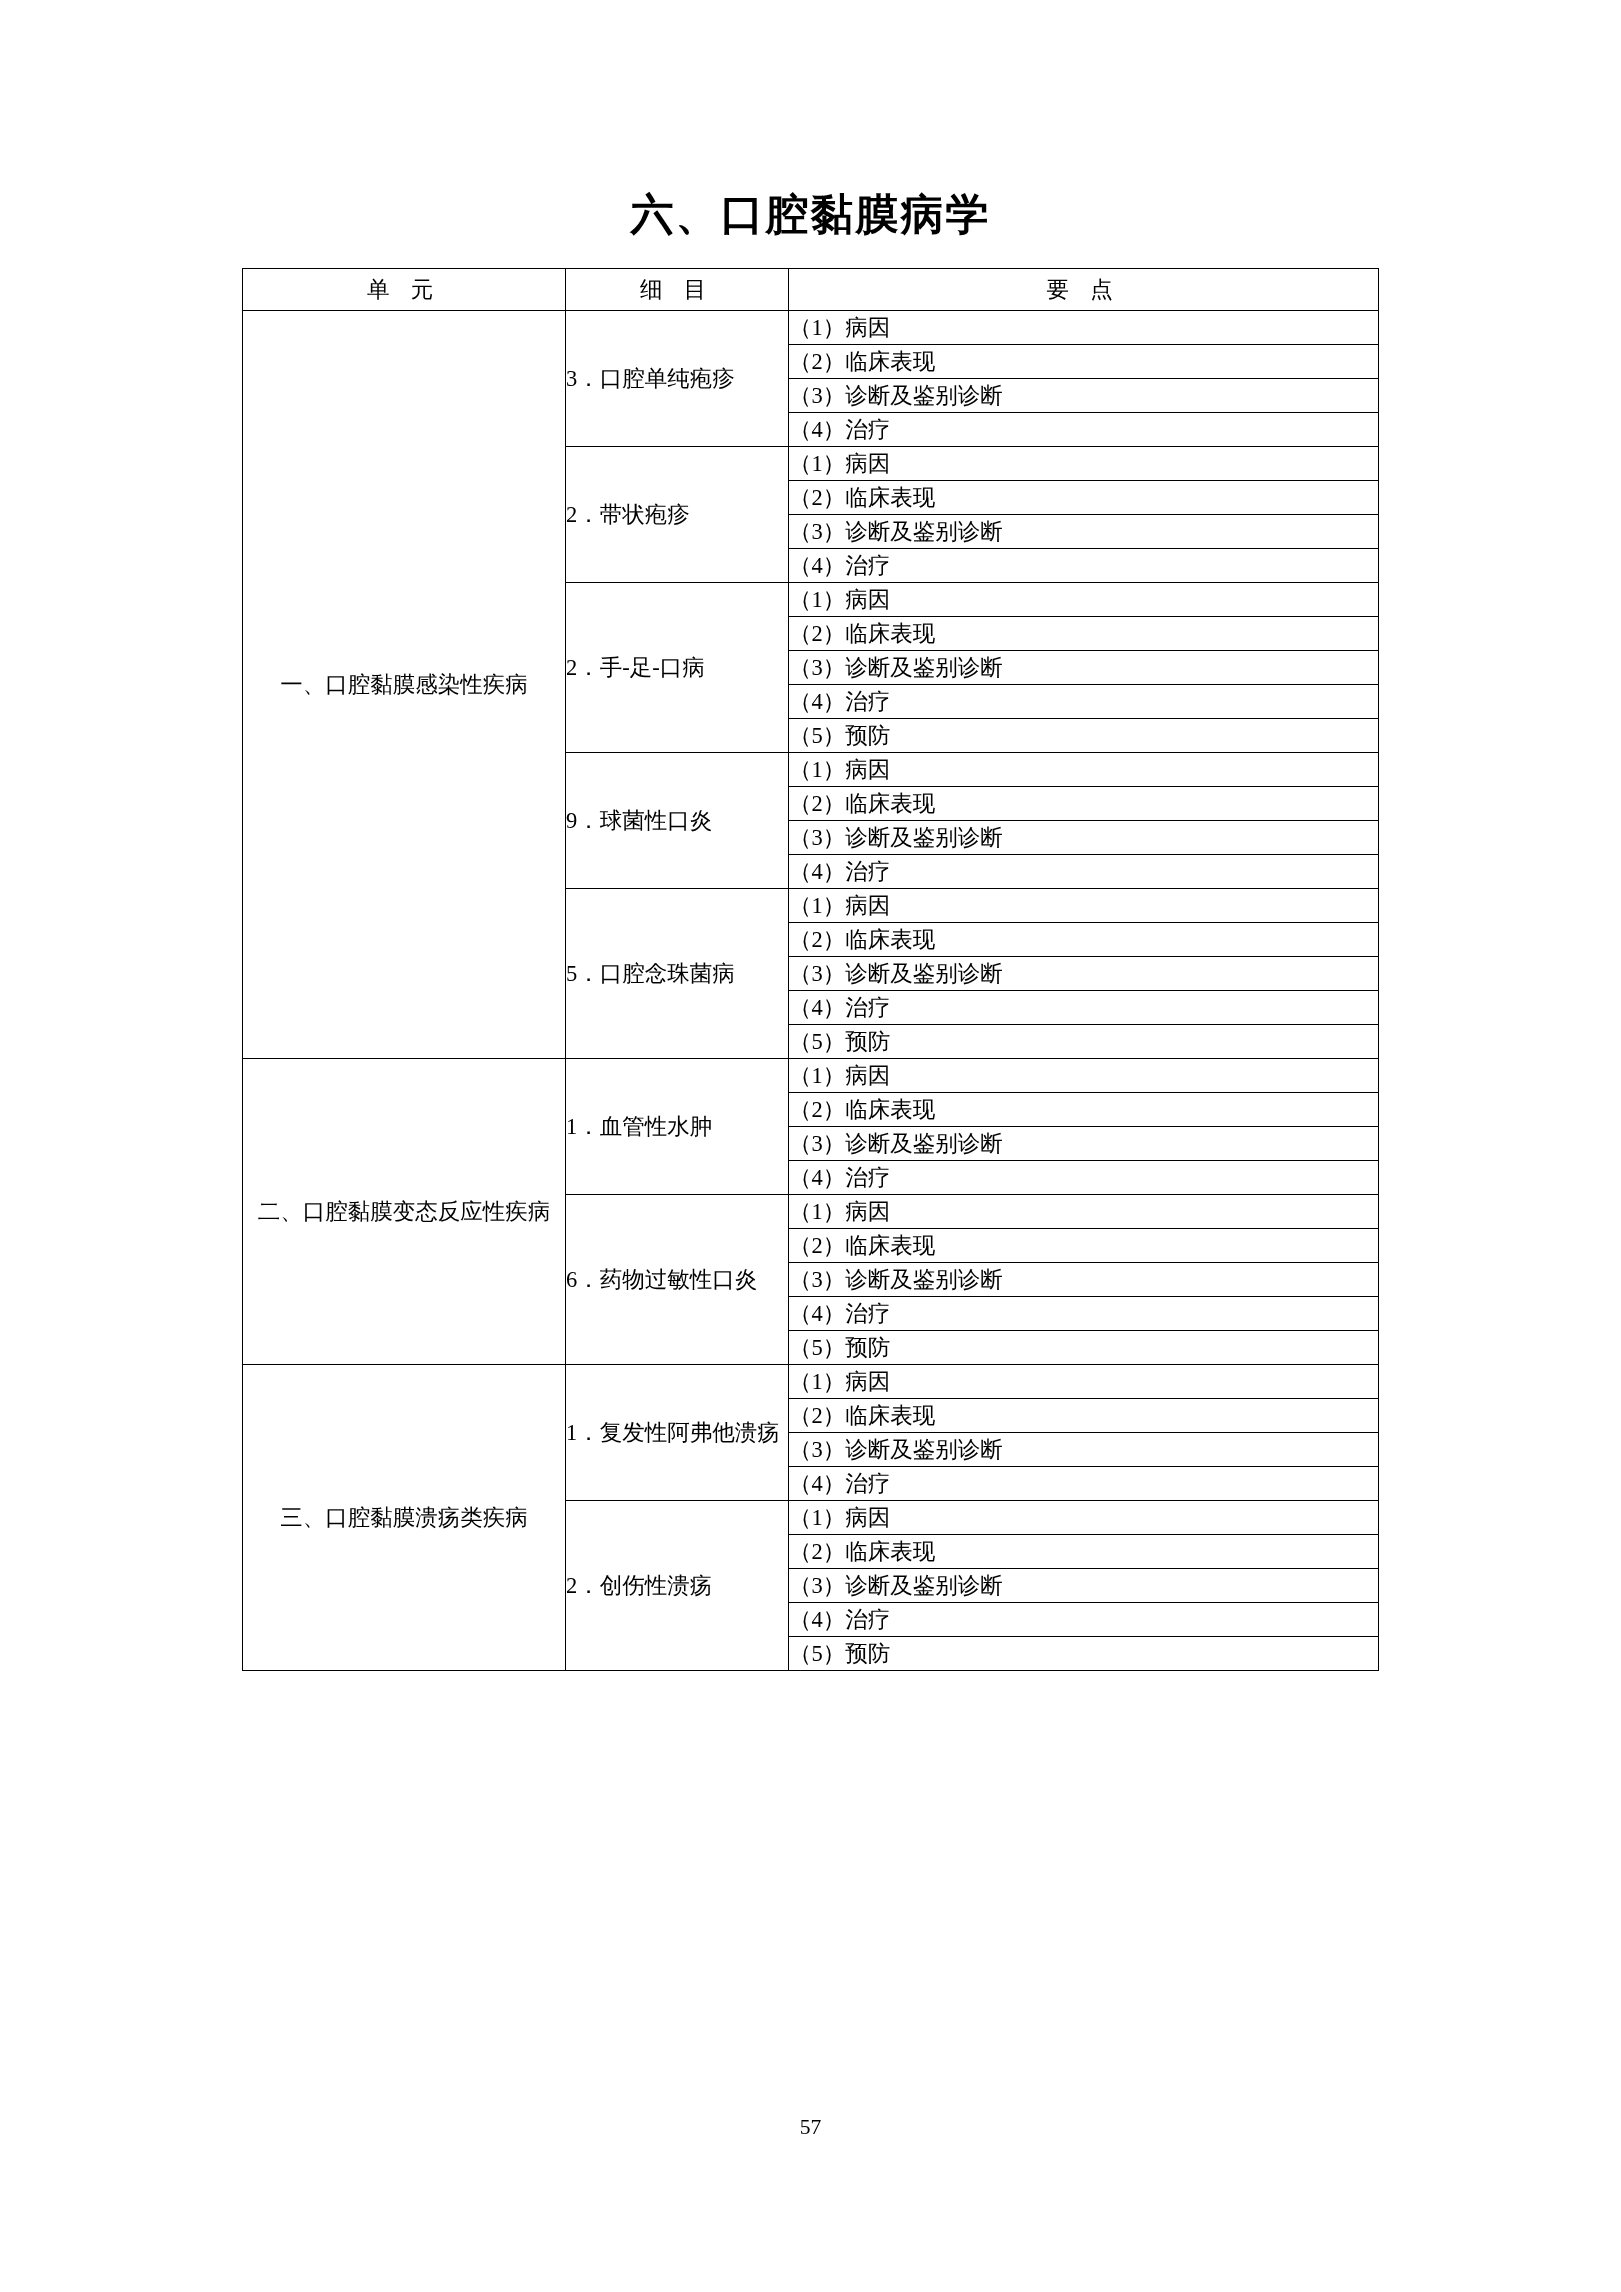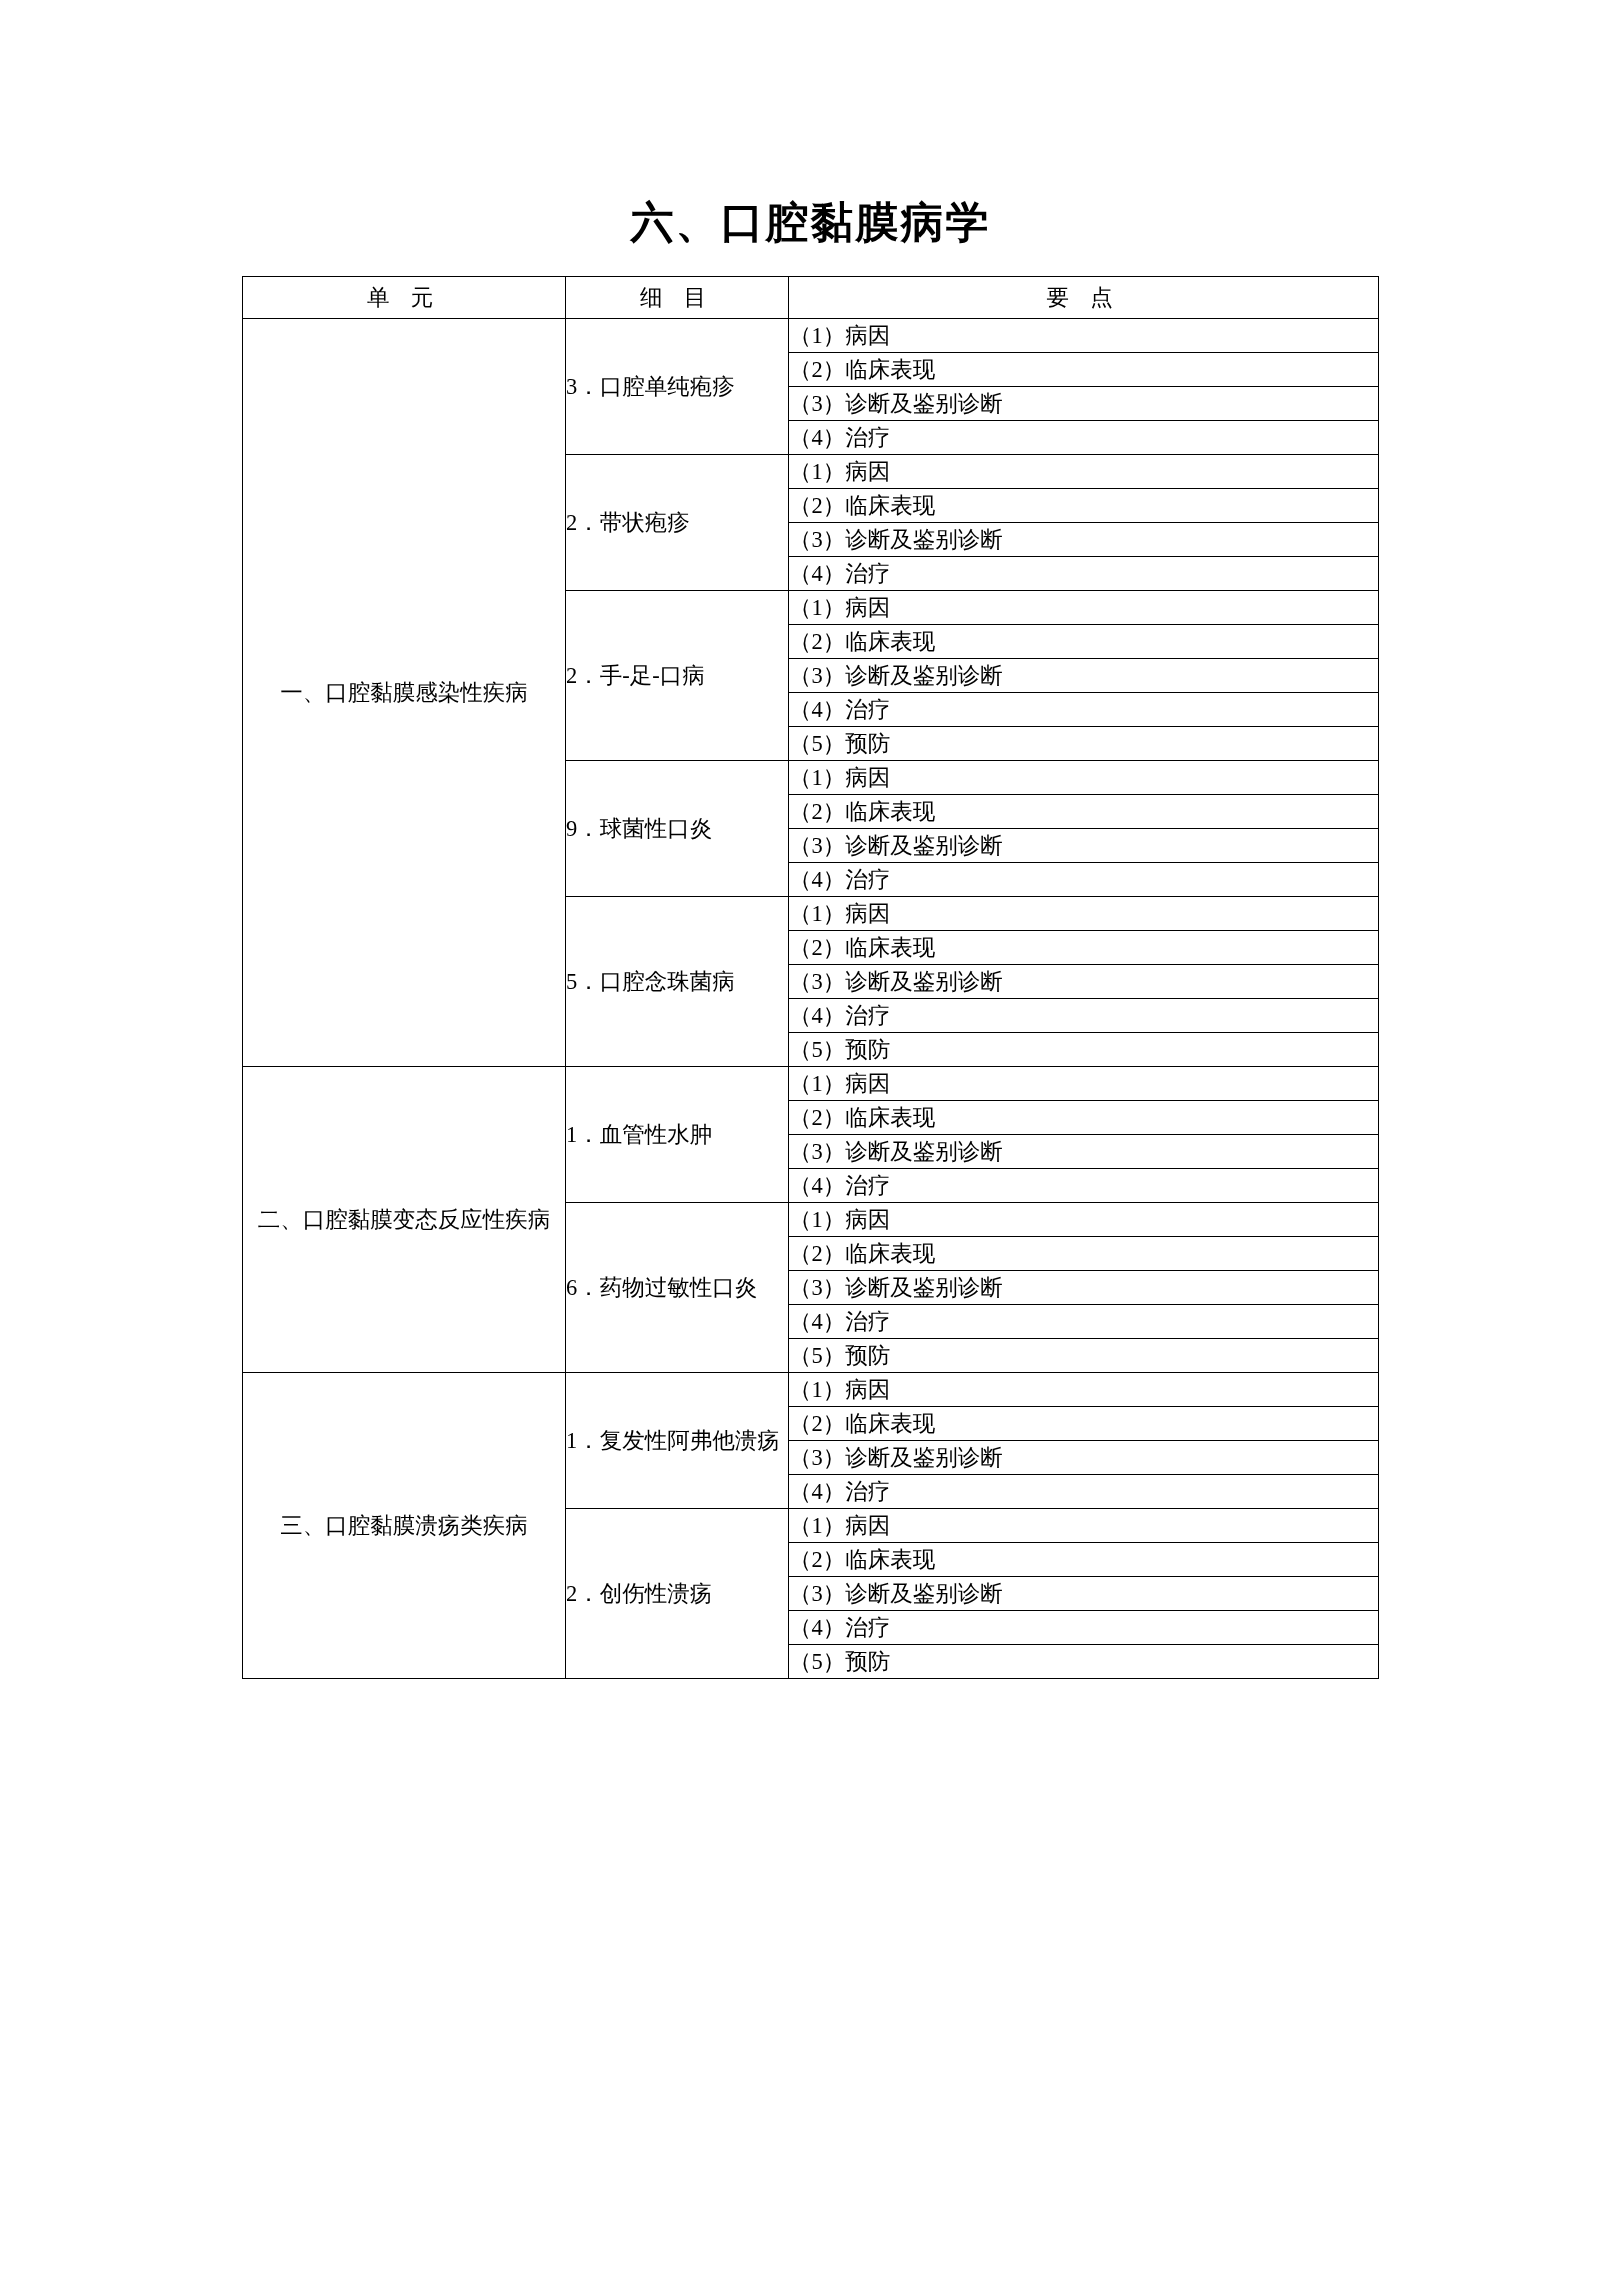--- a/index.html
+++ b/index.html
@@ -11,21 +11,21 @@
     width: 1621px;
     height: 2293px;
     font-family: "Liberation Serif", "DejaVu Serif", serif;
     color: #000000;
     position: relative;
   }
   .page {
     width: 1621px;
     height: 2188px;
     box-sizing: border-box;
-    padding: 8px;
+    padding: 0;
     position: relative;
   }
   .doc-title {
     text-align: center;
     font-size: 43px;
     font-weight: bold;
     letter-spacing: 2px;
     margin: 0;
     padding-top: 186px;
     padding-bottom: 23.5px;
@@ -235,15 +235,16 @@
           <tr>
             <td class="point">（4）治疗</td>
           </tr>
           <tr>
             <td class="point">（5）预防</td>
           </tr>
         </tbody>
     </table>
   </div>
 
+  <div class="page-number">57</div>
 
 </div>
 
 
 </body></html>

